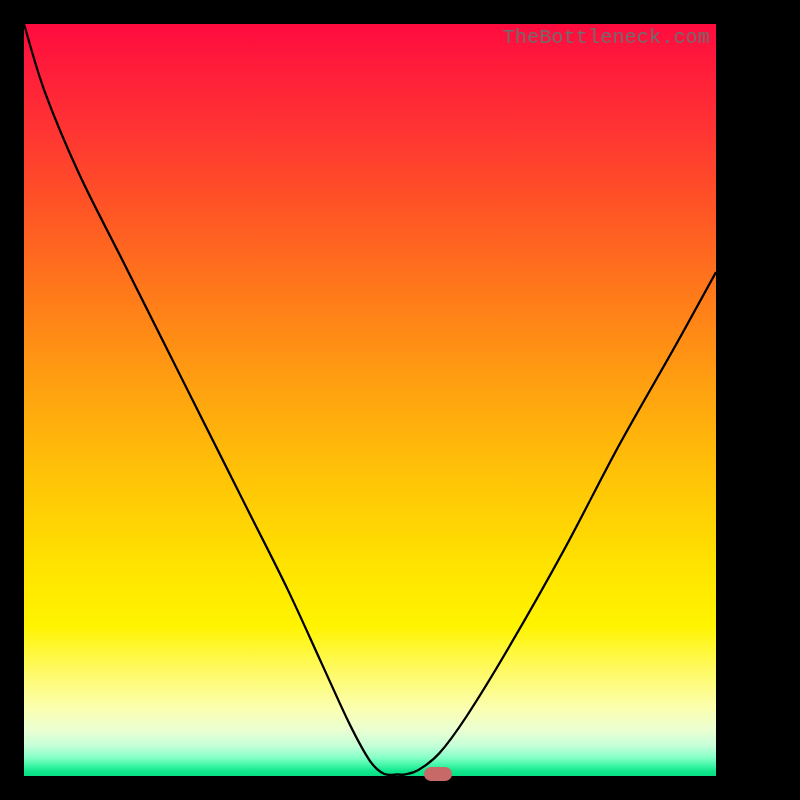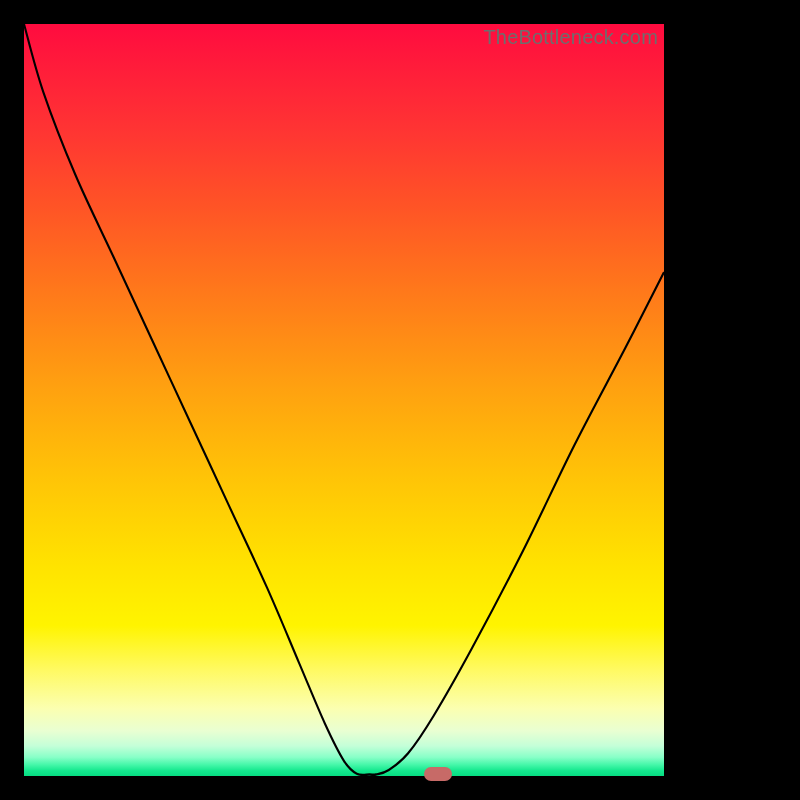--- a/index.html
+++ b/index.html
@@ -14,41 +14,42 @@
   .frame {
     position: relative;
     width: 800px;
     height: 800px;
     background: #000;
   }
   .plot-area {
     position: absolute;
     left: 24px;
     top: 24px;
-    width: 640px;
+    width: 692px;
     height: 752px;
     background: linear-gradient(to bottom,
       #ff0b3f 0%,
       #ff1d3a 6%,
       #ff3433 14%,
       #ff5326 24%,
       #ff7a1a 36%,
       #ffa010 48%,
       #ffc307 60%,
       #ffe300 72%,
       #fff400 80%,
       #fffa64 86%,
       #fbffb0 91%,
       #e9ffd2 94%,
       #c4ffd8 96%,
       #88ffc8 97.5%,
       #45f7a9 98.5%,
       #14e88e 99.3%,
       #07dd82 100%
     );
+    font-family: Liberation Mono, monospace;
   }
   .watermark {
     position: absolute;
     top: 2px;
     right: 6px;
     color: #6e6e6e;
     font-size: 20px;
     font-weight: 500;
     letter-spacing: 0.2px;
     user-select: none;

